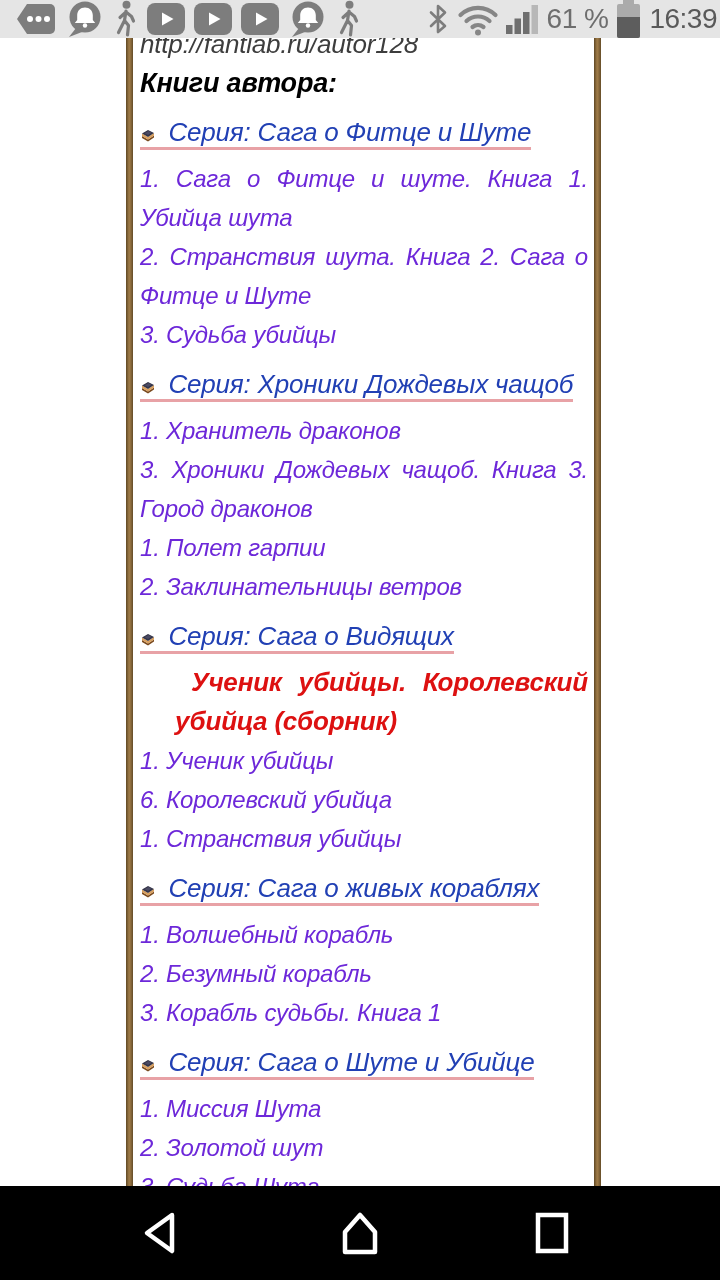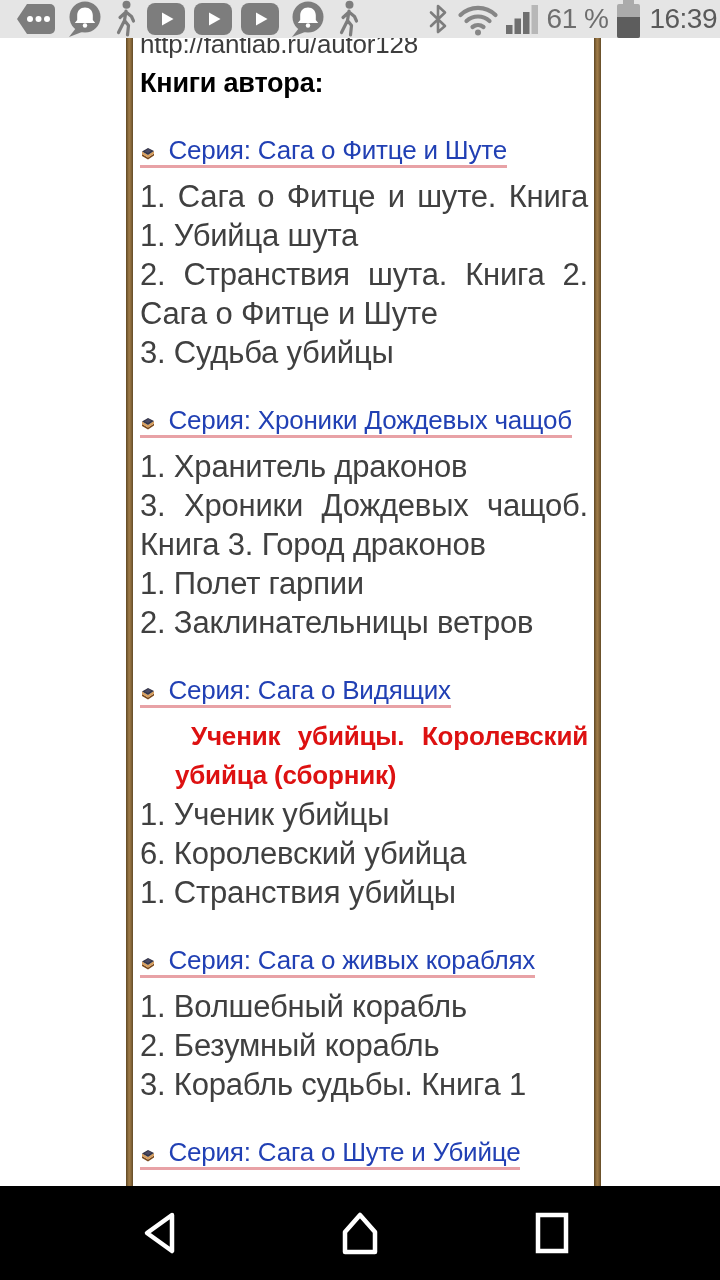--- a/index.html
+++ b/index.html
@@ -41,46 +41,47 @@
     position: absolute; top: 0; bottom: 0; width: 7px;
     background: linear-gradient(90deg, #5e4724, #a07c48 45%, #8a6a3c 70%, #634b27);
   }
   .wood-border.left { left: 126px; }
   .wood-border.right { left: 594px; }
   .content {
     position: absolute; top: 0; bottom: 0;
     left: 133px; width: 461px;
     padding: 0 6px 0 7px;
     color: #000;
+    font-style: italic;
   }
   .url-clip { height: 23px; overflow: hidden; }
   .url-text {
     font-size: 26px; color: #3d3d3d;
     margin-top: -9px; white-space: nowrap;
     letter-spacing: -0.2px;
   }
   .page-heading {
     font-size: 27px; font-weight: bold; color: #000;
     line-height: 38px; margin-top: 3px;
     letter-spacing: -0.2px;
   }
   
-  .series-row { margin-top: 32px; margin-bottom: 7px; line-height: 33px; }
+  .series-row { margin-top: 14px; margin-bottom: 7px; line-height: 33px; }
   .series-link {
     display: inline; cursor: pointer;
     border-bottom: 3px solid #e8a2a6;
     padding-bottom: 3px;
     text-decoration: none;
   }
   .series-link .book-glyph {
     display: inline-block; vertical-align: -1px; margin-right: 8px;
   }
   .series-title { color: #2140b4; font-size: 26px; letter-spacing: -0.2px; }
   .book-item {
-    color: #404040; font-size: 31px; line-height: 39px;
+    color: #6d28d9; font-size: 24px; line-height: 39px;
     text-align: justify; letter-spacing: -0.2px; cursor: pointer;
   }
   .red-note {
     color: #dd1111; font-weight: bold; font-size: 26px;
     line-height: 39px; text-align: justify;
     text-indent: 16px; letter-spacing: -0.2px; margin-left: 35px;
   }
   
   .nav-bar {
     position: absolute; left: 0; bottom: 0;

